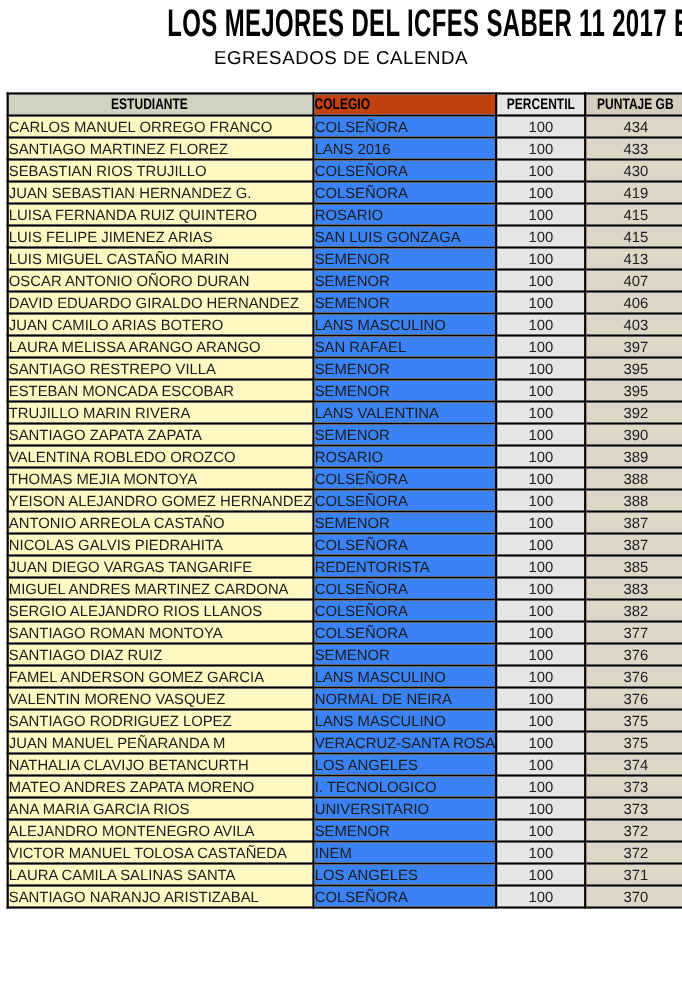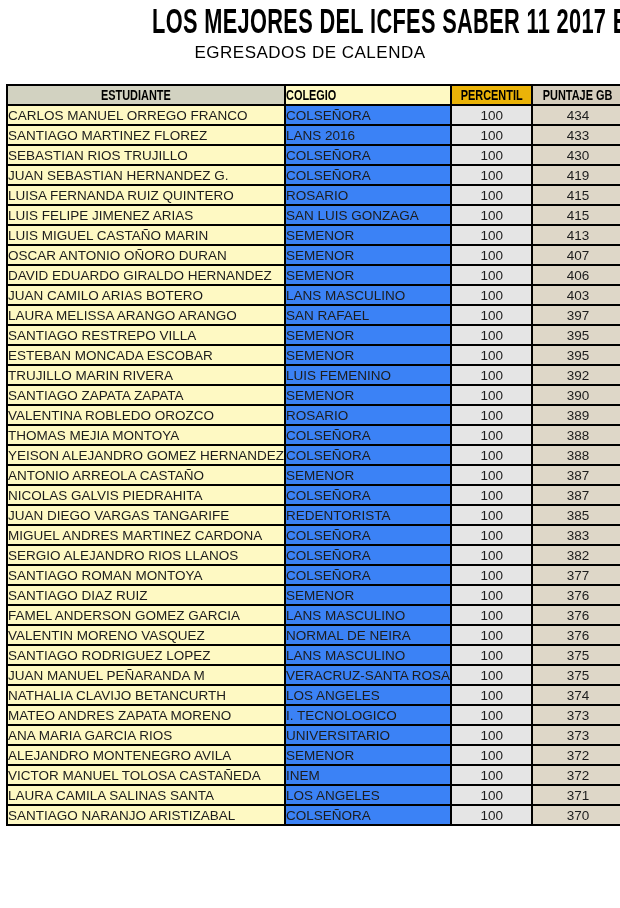--- a/index.html
+++ b/index.html
@@ -63,22 +63,22 @@
   .c1 { width: 183px; text-align: left; padding-left: 14px; }
   .c2 { width: 67px;  text-align: center; }
   .c3 { width: 72px;  text-align: center; }
   
   td.c0 { background: #fef9c3; }
   td.c1 { background: #3b82f6; }
   td.c2 { background: #e5e5e5; }
   td.c3 { background: #ded7c8; }
   
   th.c0 { background: #d2d2c1; text-align: center; }
-  th.c1 { background: #fef9c3; }
-  th.c2 { background: #eab308; text-align: right; }
+  th.c1 { background: #c2410c; }
+  th.c2 { background: #e5e5e5; text-align: right; }
   th.c3 { background: #d5cdbd; }
   td {
     font-size: 13.5px;
     color: #1c1c1c;
     font-weight: normal;
   }
   th .hdr {
     display: inline-block;
     font-size: 14px;
     font-weight: bold;
@@ -191,21 +191,21 @@
         <td class="c3">395</td>
       </tr>
       <tr>
         <td class="c0">ESTEBAN MONCADA ESCOBAR</td>
         <td class="c1">SEMENOR</td>
         <td class="c2">100</td>
         <td class="c3">395</td>
       </tr>
       <tr>
         <td class="c0">TRUJILLO MARIN RIVERA</td>
-        <td class="c1">LUIS FEMENINO</td>
+        <td class="c1">LANS VALENTINA</td>
         <td class="c2">100</td>
         <td class="c3">392</td>
       </tr>
       <tr>
         <td class="c0">SANTIAGO ZAPATA ZAPATA</td>
         <td class="c1">SEMENOR</td>
         <td class="c2">100</td>
         <td class="c3">390</td>
       </tr>
       <tr>

